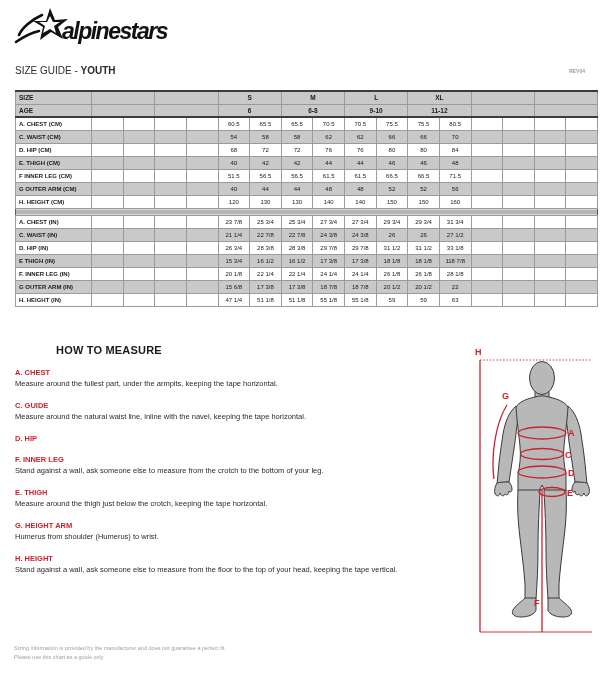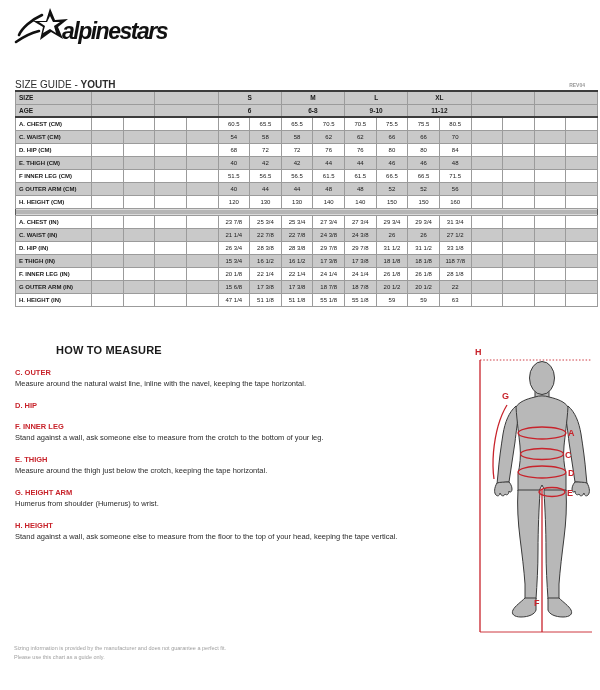--- a/index.html
+++ b/index.html
@@ -4,21 +4,21 @@
 <style>
   * { margin:0; padding:0; box-sizing:border-box; }
   body { background:#fff; }
   #page { position:relative; width:600px; height:690px; background:#fff;
           font-family:"Liberation Sans", sans-serif; overflow:hidden;border-radius:7px; }
 
   
   .logo { position:absolute; left:12px; top:4px; width:170px; height:48px; }
 
   
-  .titlebar { position:absolute; left:15px; top:79px; width:570px; font-size:10px; color:#2b2b2b; }
+  .titlebar { position:absolute; left:15px; top:65px; width:570px; font-size:10px; color:#2b2b2b; }
   .titlebar .bold { font-weight:bold; }
   .rev { position:absolute; right:0; top:3px; font-size:5px; color:#9a9a9a; font-weight:bold; }
 
   
   table.size { position:absolute; left:15px; top:90px; width:583px;
                border-collapse:collapse; table-layout:fixed;
                border:1px solid #5a5a5a; border-top:2px solid #3c3c3c; }
   table.size td { border:1px solid #9b9b9b; height:13px; padding:0 2px;
                   font-size:6px; color:#1a1a1a; text-align:center;
                   white-space:nowrap; overflow:hidden; }
@@ -381,21 +381,25 @@
           <td></td>
           <td></td>
         </tr>
       </tbody>
   </table>
 
   <div class="measure">
     <h2>HOW TO MEASURE</h2>
     <div id="measure-sections">
         <div class="m-section">
-          <div class="m-head">C. OUTER</div>
+          <div class="m-head">A. CHEST</div>
+          <div class="m-text">Measure around the fullest part, under the armpits, keeping the tape horizontal.</div>
+        </div>
+        <div class="m-section">
+          <div class="m-head">C. GUIDE</div>
           <div class="m-text">Measure around the natural waist line, inline with the navel, keeping the tape horizontal.</div>
         </div>
         <div class="m-section">
           <div class="m-head">D. HIP</div>
         </div>
         <div class="m-section">
           <div class="m-head">F. INNER LEG</div>
           <div class="m-text">Stand against a wall, ask someone else to measure from the crotch to the bottom of your leg.</div>
         </div>
         <div class="m-section">

